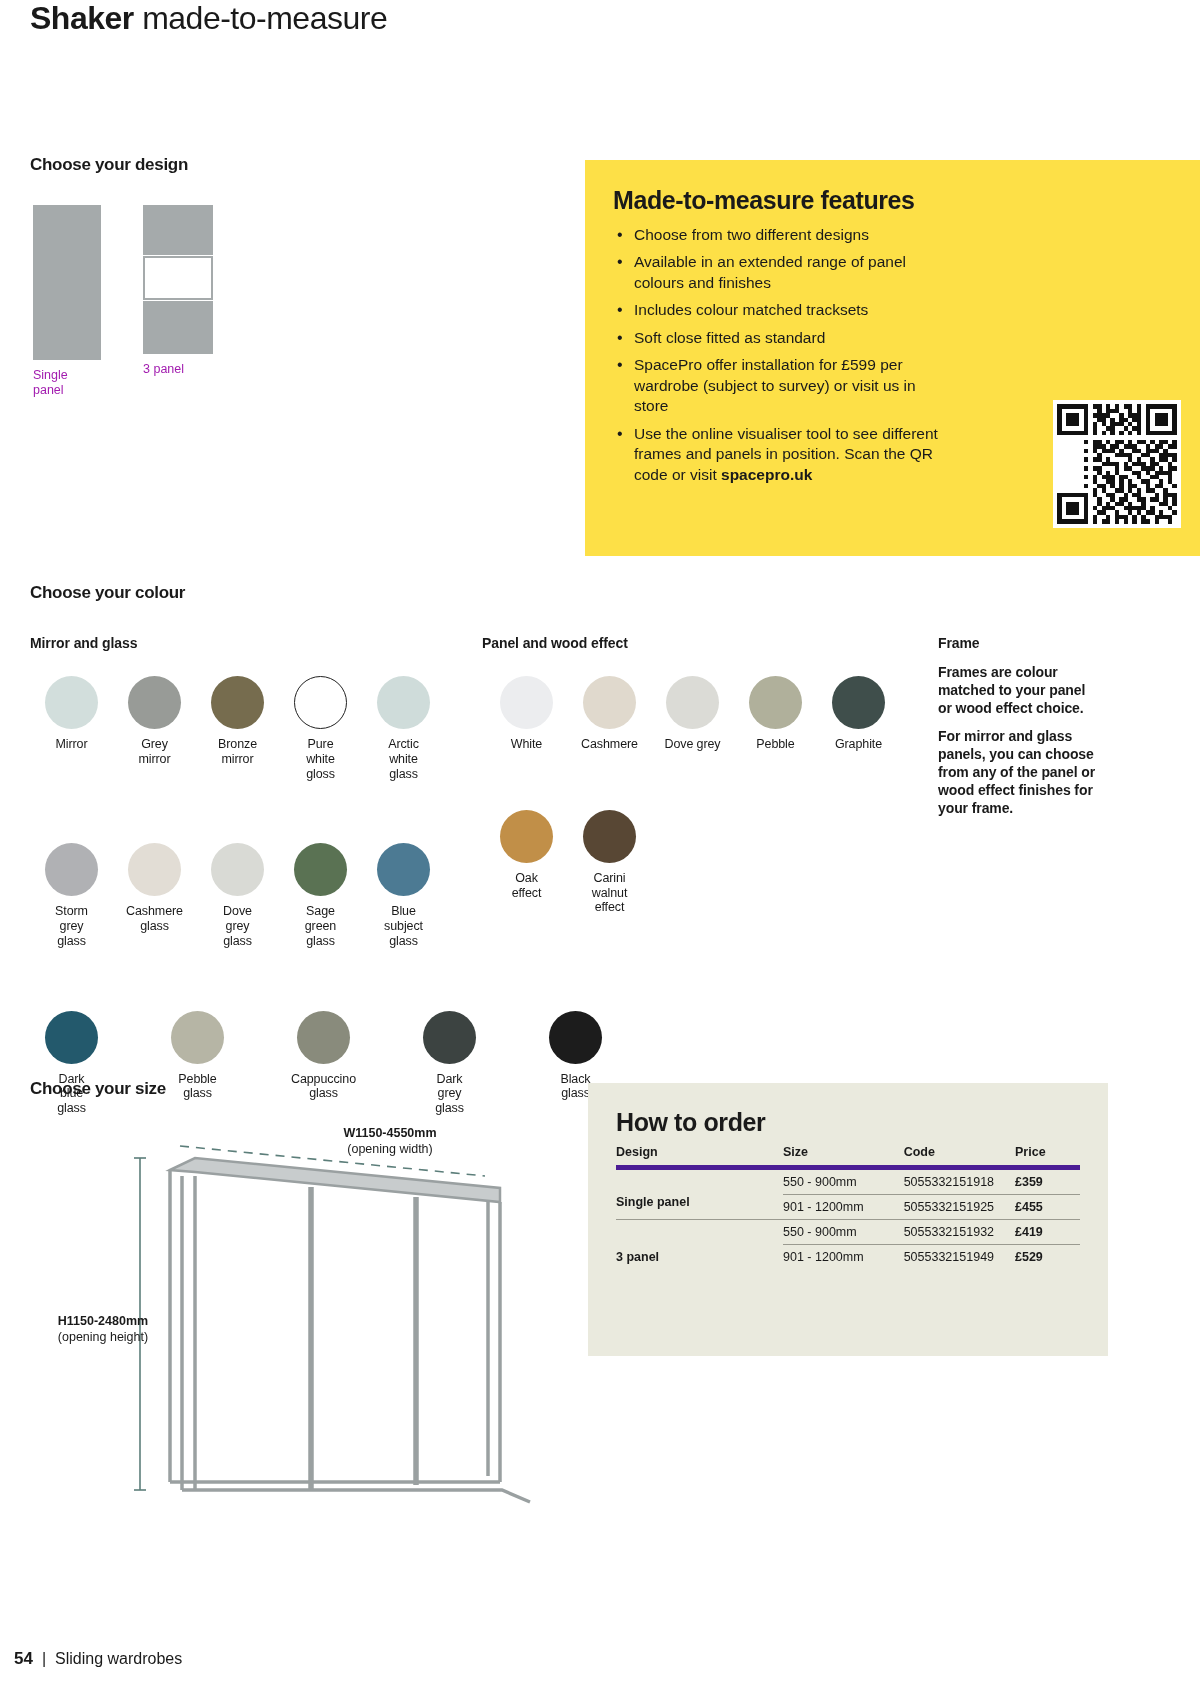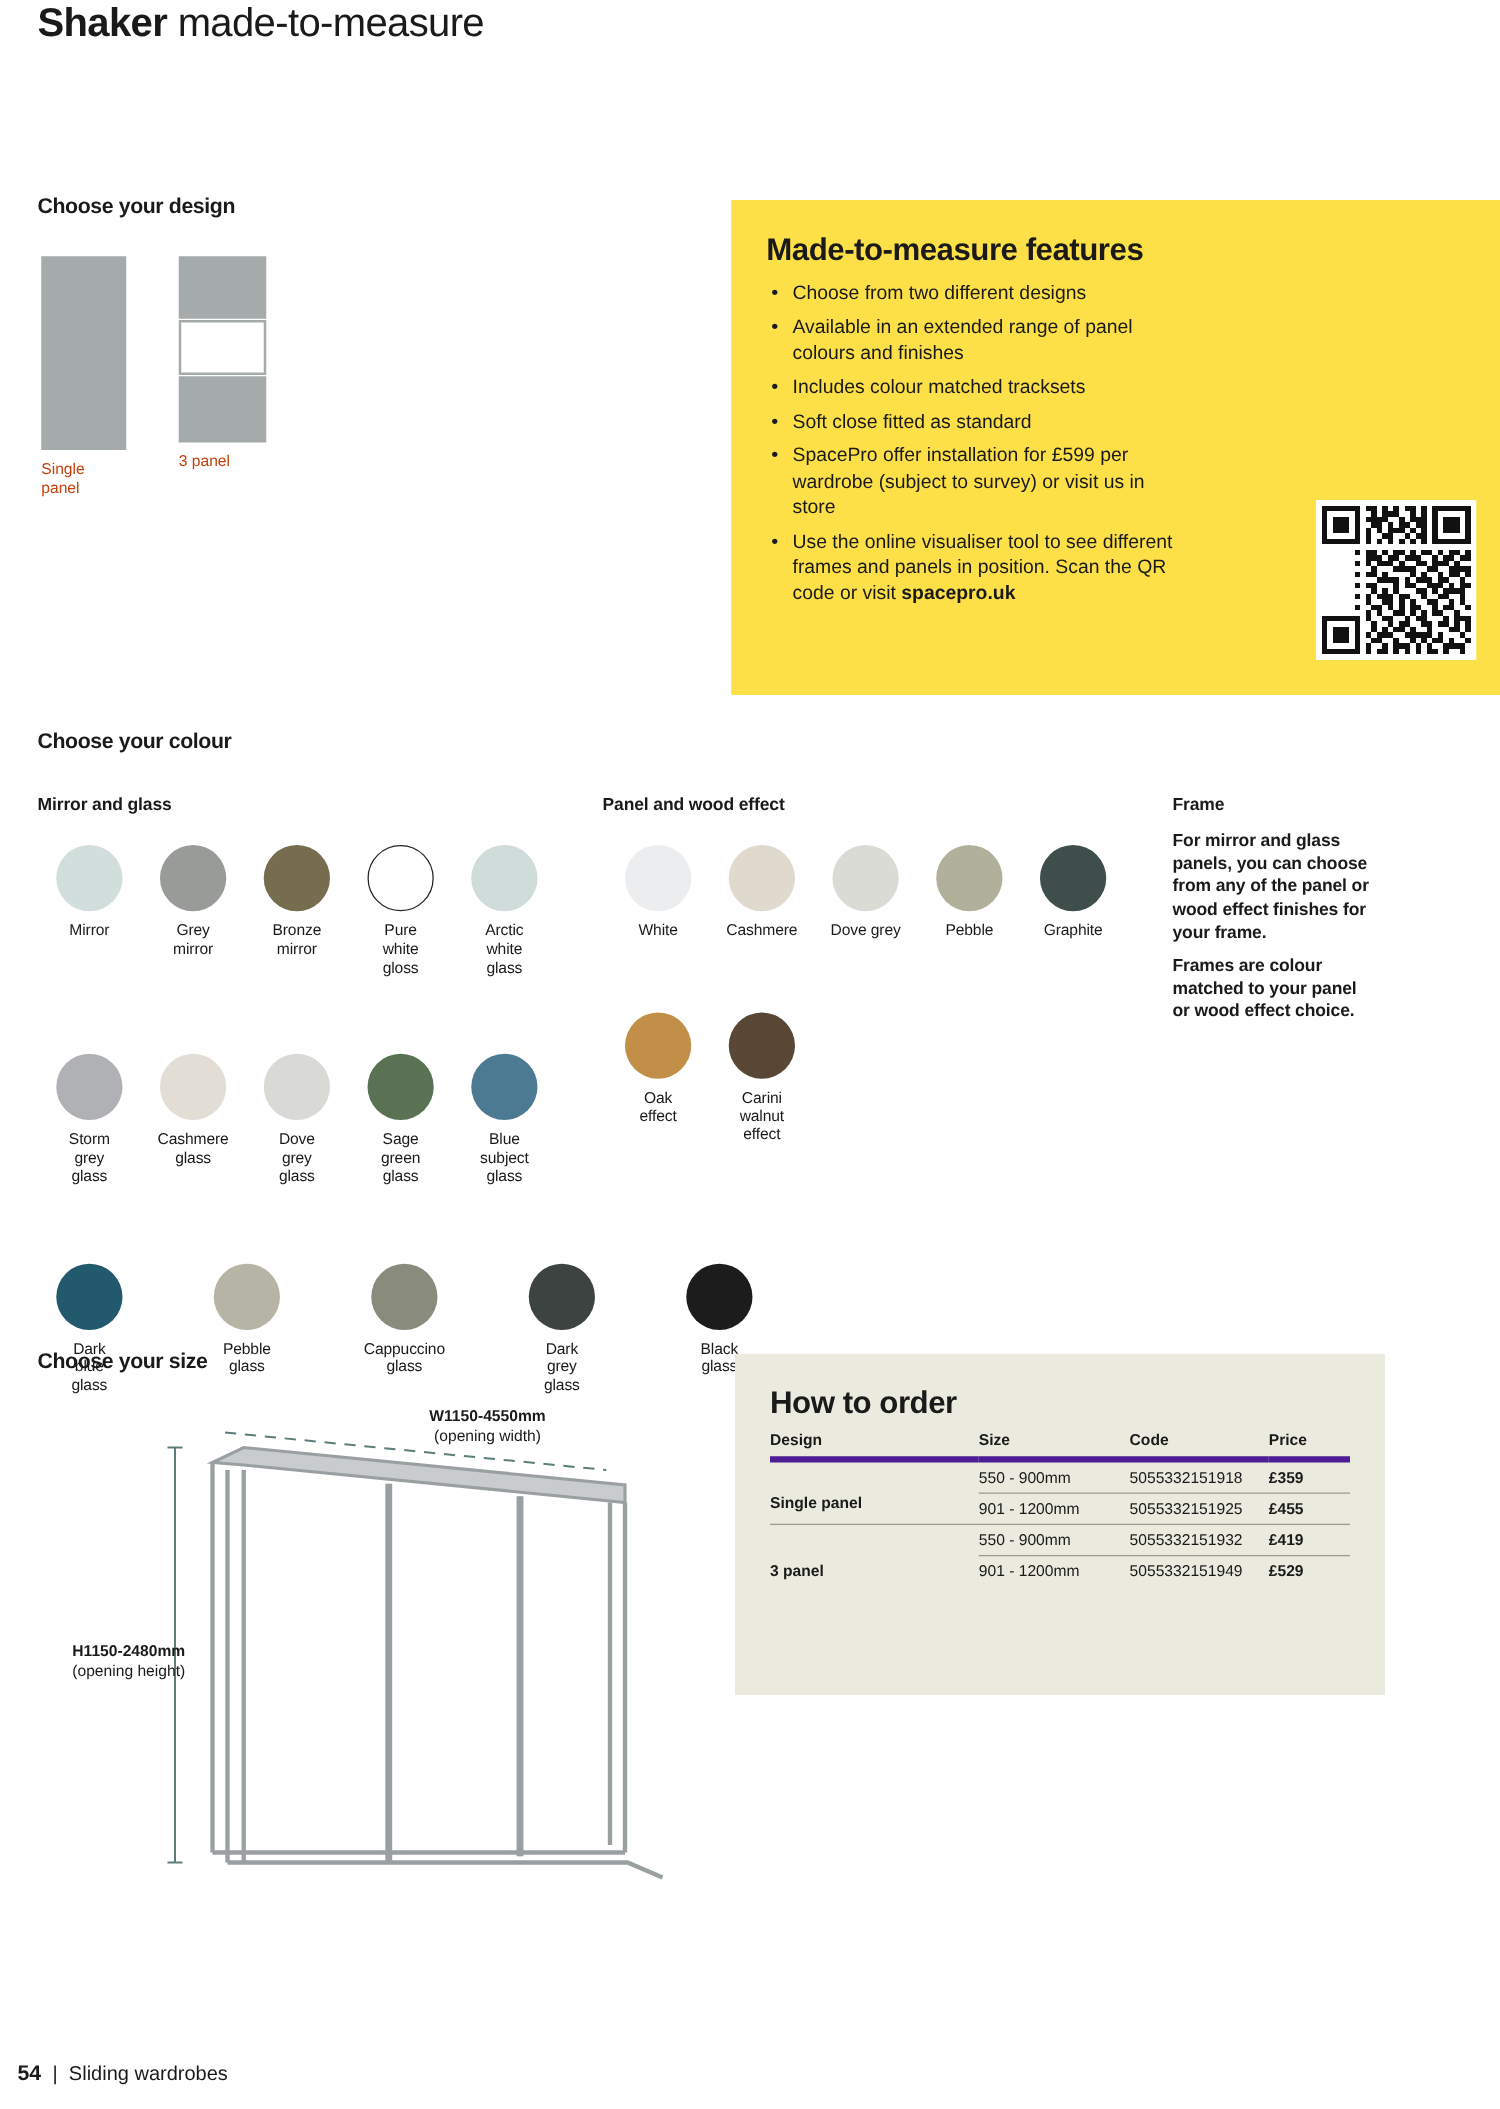--- a/index.html
+++ b/index.html
@@ -33,21 +33,21 @@
   .design-area { position: absolute; left: 33px; top: 205px; }
   .design-item { position: absolute; top: 0; }
   .design-single { left: 0; }
   .design-three { left: 110px; }
   .box-single { width: 68px; height: 155px; background: #a5aaab; }
   .three-stack { width: 70px; }
   .three-top { width: 70px; height: 50px; background: #a5aaab; }
   .three-mid { width: 70px; height: 44px; background: #ffffff; border: 2px solid #a5aaab; margin: 1px 0; }
   .three-bot { width: 70px; height: 53px; background: #a5aaab; }
   .design-label {
-    margin-top: 8px; font-size: 12.5px; line-height: 1.18; color: #c2410c;
+    margin-top: 8px; font-size: 12.5px; line-height: 1.18; color: #a21caf;
   }
 
   
   .features-box {
     position: absolute; left: 585px; top: 160px;
     width: 623px; height: 396px;
     background: #fde047;
     padding: 26px 28px 10px 28px;
   }
   .features-title { font-size: 25px; font-weight: bold; letter-spacing: -0.4px; margin-bottom: 10px; }
@@ -480,22 +480,22 @@
           <div class="sw-label"><span>Oak</span><br><span>effect</span></div>
         </div>
         <div class="swatch">
           <span class="dot" style="background: rgb(88, 71, 52);"></span>
           <div class="sw-label"><span>Carini</span><br><span>walnut</span><br><span>effect</span></div>
         </div>
       </div>
     </div>
 
   <div class="frame-body">
+    <p>Frames are colour matched to your panel or wood effect choice.</p>
     <p>For mirror and glass panels, you can choose from any of the panel or wood effect finishes for your frame.</p>
-    <p>Frames are colour matched to your panel or wood effect choice.</p>
   </div>
 
   <div class="section-h" id="h-size">Choose your size</div>
 
   <div class="size-diagram">
     <svg width="550" height="450" viewBox="0 0 550 450" aria-hidden="true">
       <g fill="none" stroke="#9aa0a1" stroke-width="3.5">
 
         <path d="M140,60 L165,48 L470,78 L470,92 L165,62 Z" fill="#c8cccd" stroke="#9aa0a1" stroke-width="2.5"></path>
 

